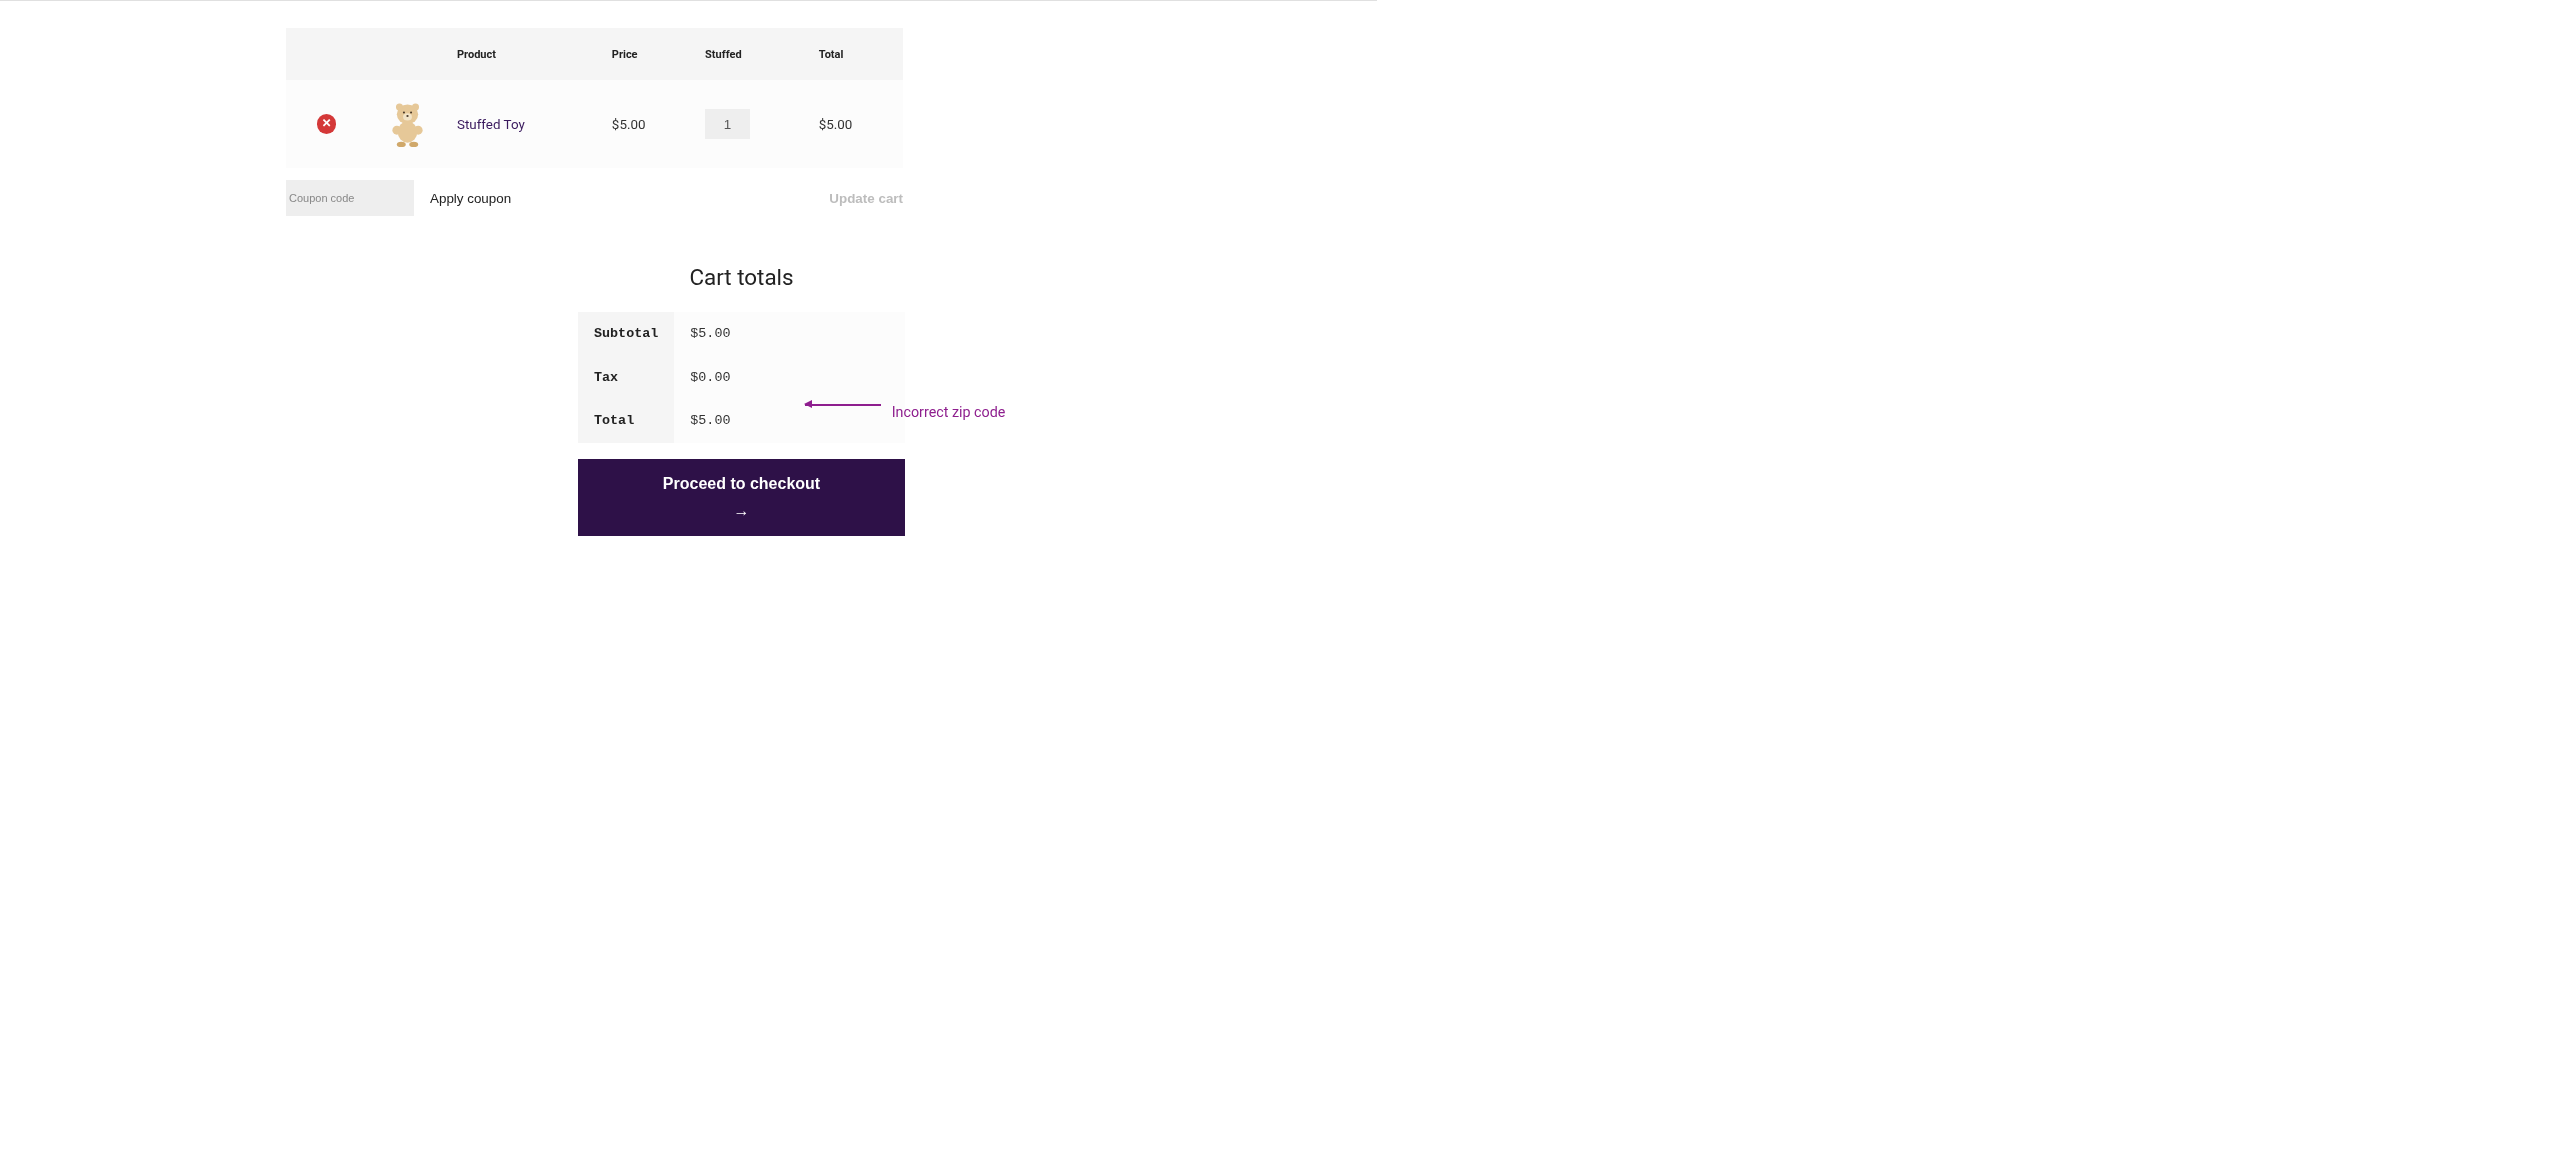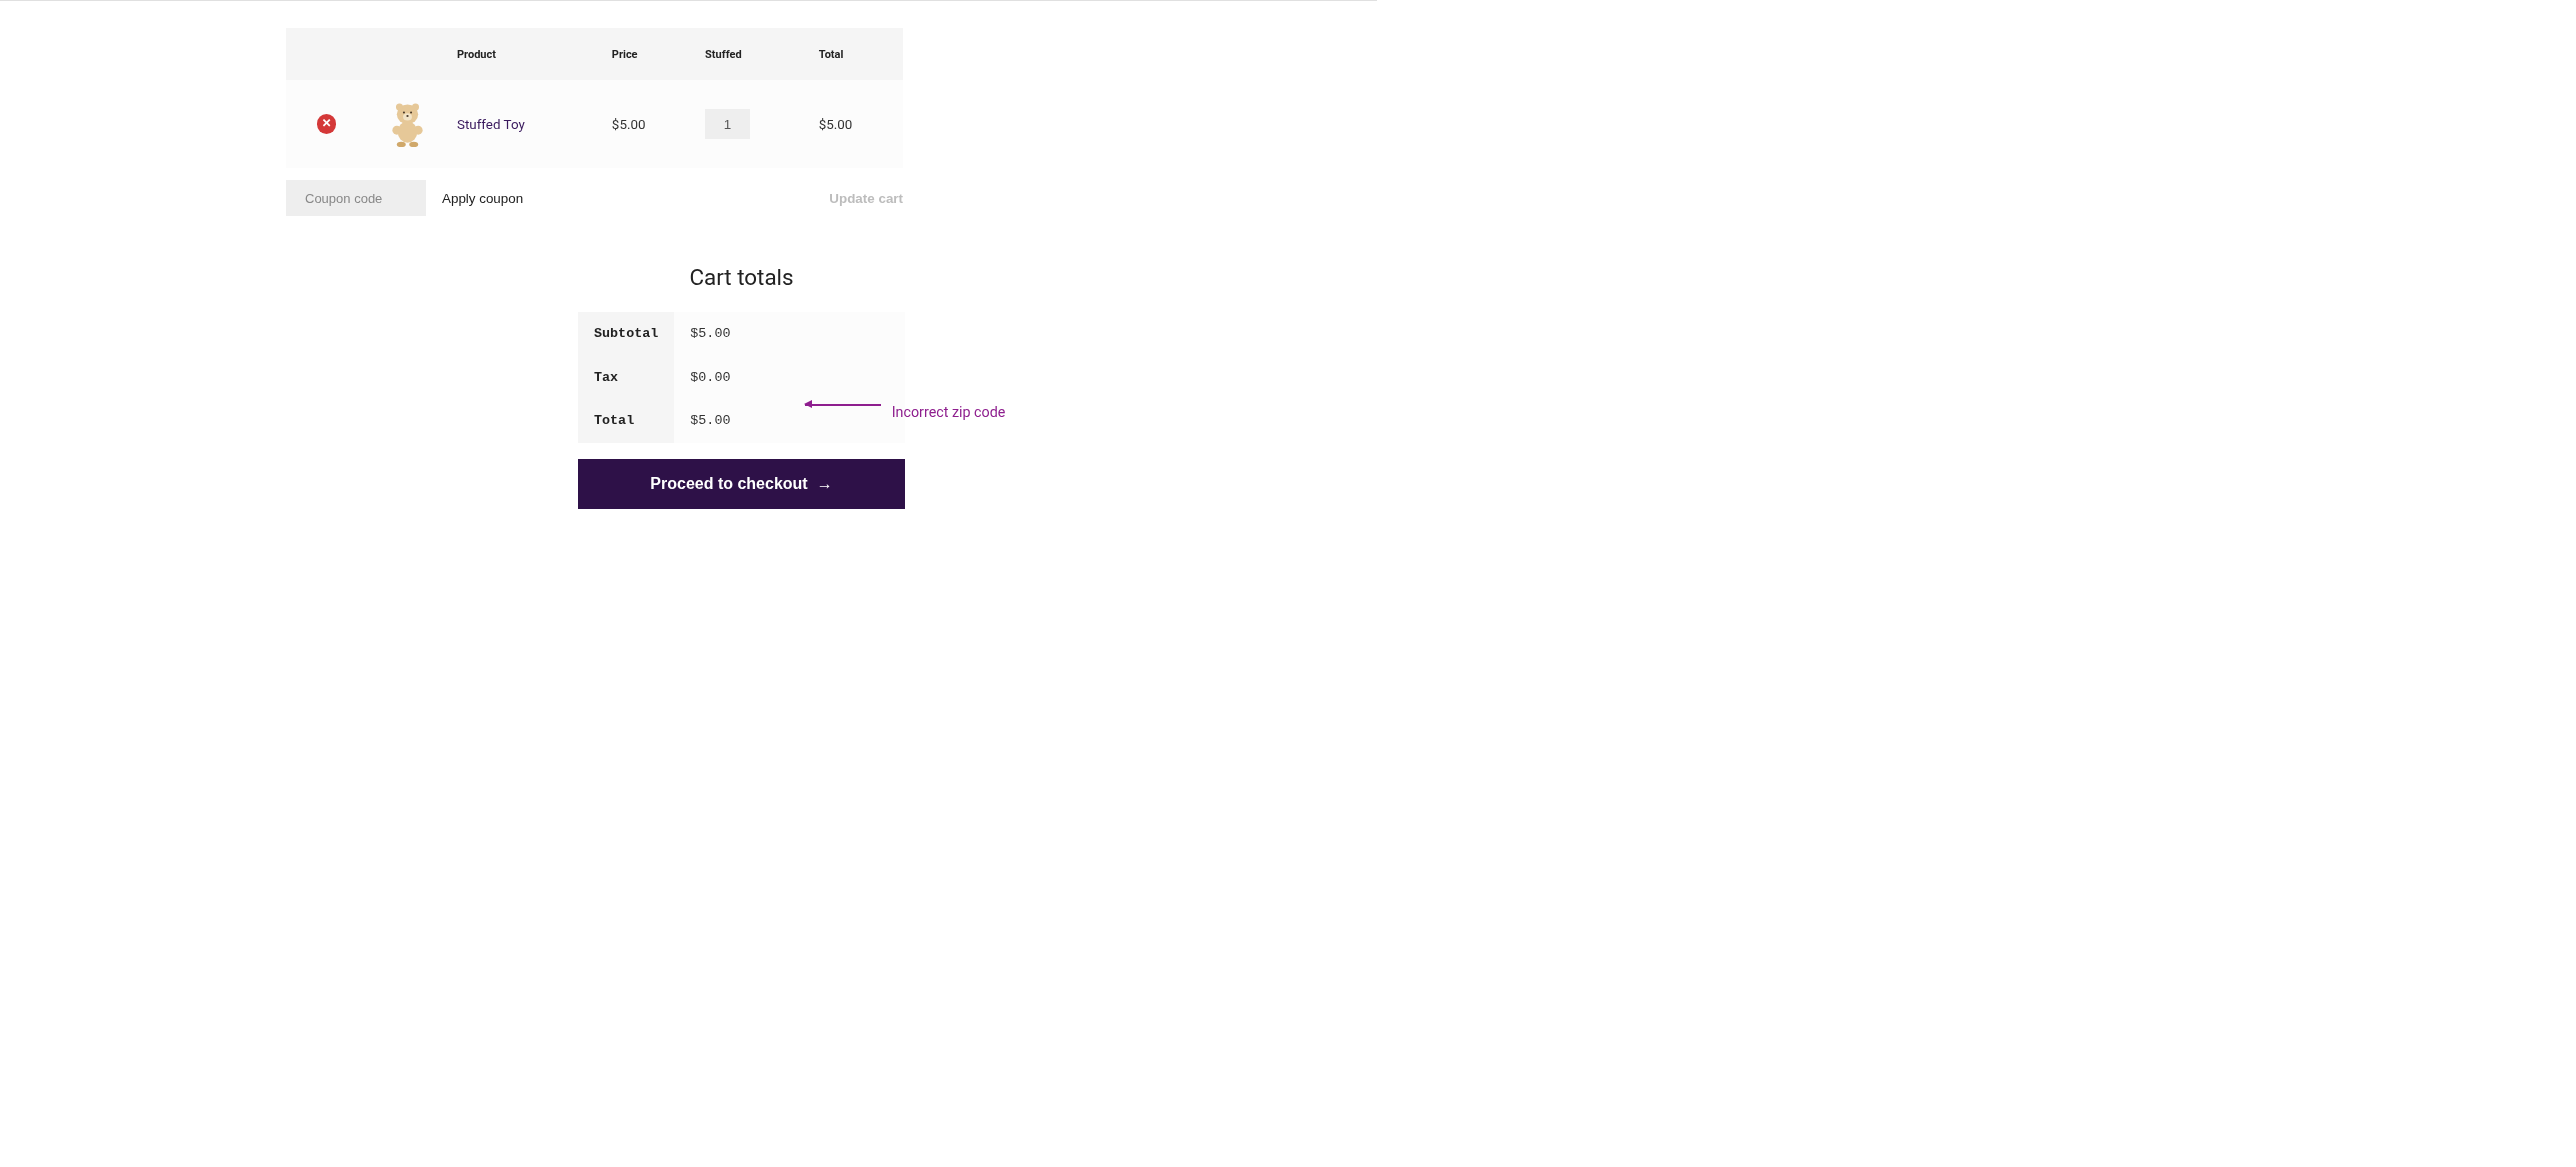--- a/index.html
+++ b/index.html
@@ -76,26 +76,26 @@
       color: #555;
     }
 
     
     .cart-actions {
       display: flex;
       align-items: center;
       padding: 12.5px 0 0 0;
     }
     .coupon-input {
-      width: 140px;
+      width: 128px;
       height: 36px;
       background: #eee;
       border: none;
-      padding: 0 19px;
-      font-size: 13px;
+      padding: 0 3px;
+      font-size: 11px;
       color: #888;
     }
     .coupon-input::placeholder { color: #888; }
     .apply-coupon {
       background: transparent;
       border: none;
       font-weight: 400;
       font-size: 13.4px;
       color: #222;
       padding: 0 16px;
@@ -160,20 +160,21 @@
       gap: 9px;
       width: 100%;
       margin-top: 16px;
       background: #2e1148;
       color: #fff;
       font-weight: 700;
       font-size: 16px;
       border: none;
       padding: 16px 0;
       cursor: pointer;
+      flex-direction: column;
     }
     .arrow-icon { font-size: 16px; }
 
     
     .annotation-wrap {
       position: absolute;
       left: 519px;
       top: 376px;
       display: flex;
       align-items: flex-start;

